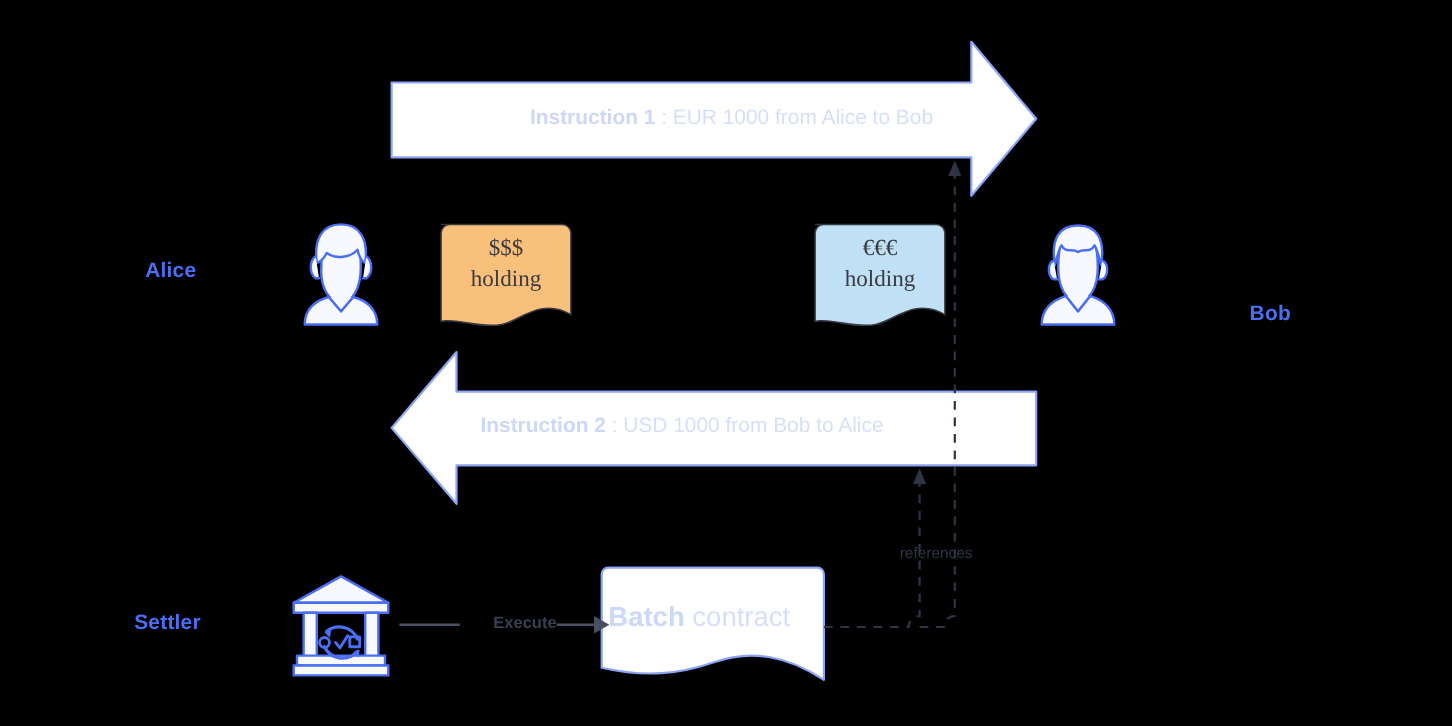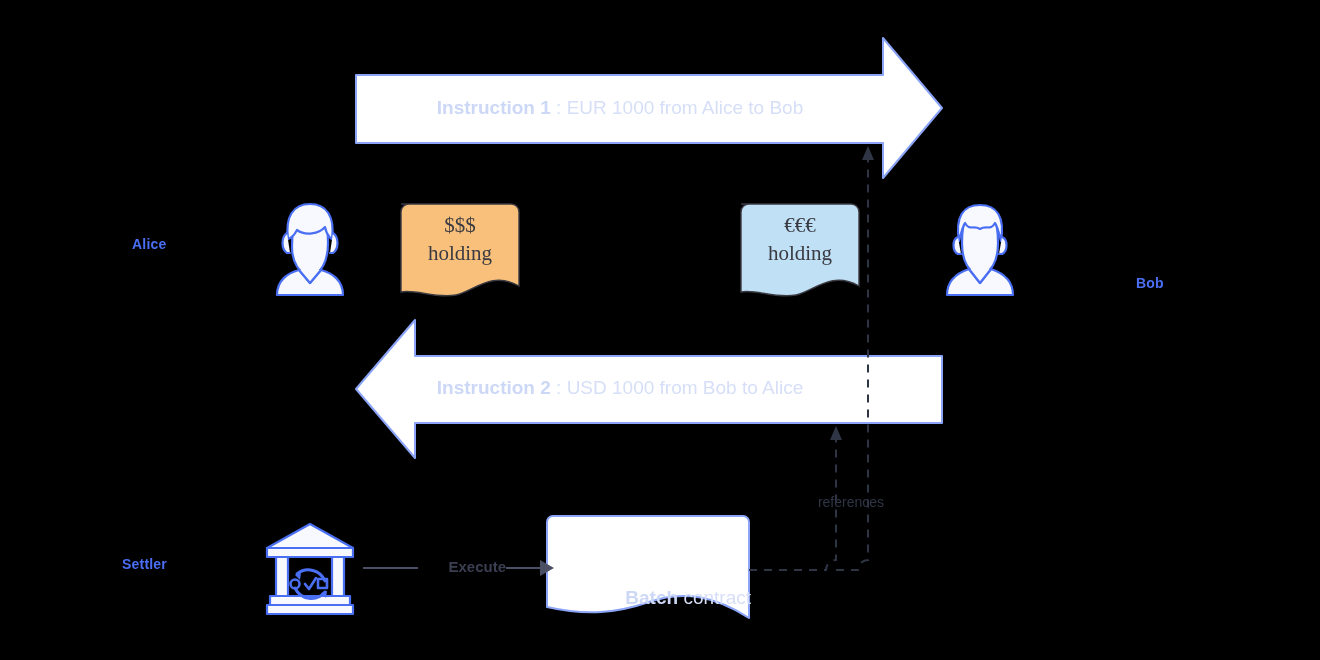--- a/index.html
+++ b/index.html
@@ -20,56 +20,56 @@
   .layer {
     position: absolute;
     left: 0;
     top: 0;
     width: 1320px;
     height: 660px;
   }
   .role-label {
     position: absolute;
     font-weight: bold;
-    font-size: 14px;
+    font-size: 19px;
     color: #4a6ff3;
     letter-spacing: 0.2px;
     white-space: nowrap;
   }
   #label-alice   { left: 132px; top: 236px; }
   #label-bob     { left: 1136px; top: 236px; margin-top: 39px; }
   #label-settler { left: 122px; top: 556px; }
 
   .arrow-text {
     position: absolute;
     font-size: 19px;
     color: #d6dff7;
     white-space: nowrap;
     text-align: center;
   }
   .arrow-text b { font-weight: bold; color: #ccd8f6; }
-  #instr1-text { left: 356px; top: 97px; width: 528px; }
+  #instr1-text { left: 356px; top: 97px; width: 528px; padding-left: 45px; }
   #instr2-text { left: 356px; top: 377px; width: 528px; }
 
   .note-text {
     position: absolute;
     font-family: "Liberation Serif", serif;
     font-size: 21px;
     color: #3a3a42;
     text-align: center;
     line-height: 1.33;
     white-space: pre-line;
   }
   #note-usd-text { left: 401px; top: 212px; width: 118px; }
   #note-eur-text { left: 741px; top: 212px; width: 118px; }
 
   #batch-text {
     position: absolute;
     left: 553px; top: 547px; width: 198px;
-    font-size: 19px; color: #d6dff7; text-align: right; white-space: nowrap; margin-top: 40px;
+    font-size: 25px; color: #d6dff7; text-align: left; white-space: nowrap;
   }
   #batch-text b { font-weight: bold; color: #ccd8f6; }
 
   #execute-text {
     position: absolute;
     left: 418px; top: 558px; width: 88px;
     font-size: 15px; font-weight: bold; color: #3a3f52;
     text-align: right; white-space: nowrap;
   }
   #references-text {

